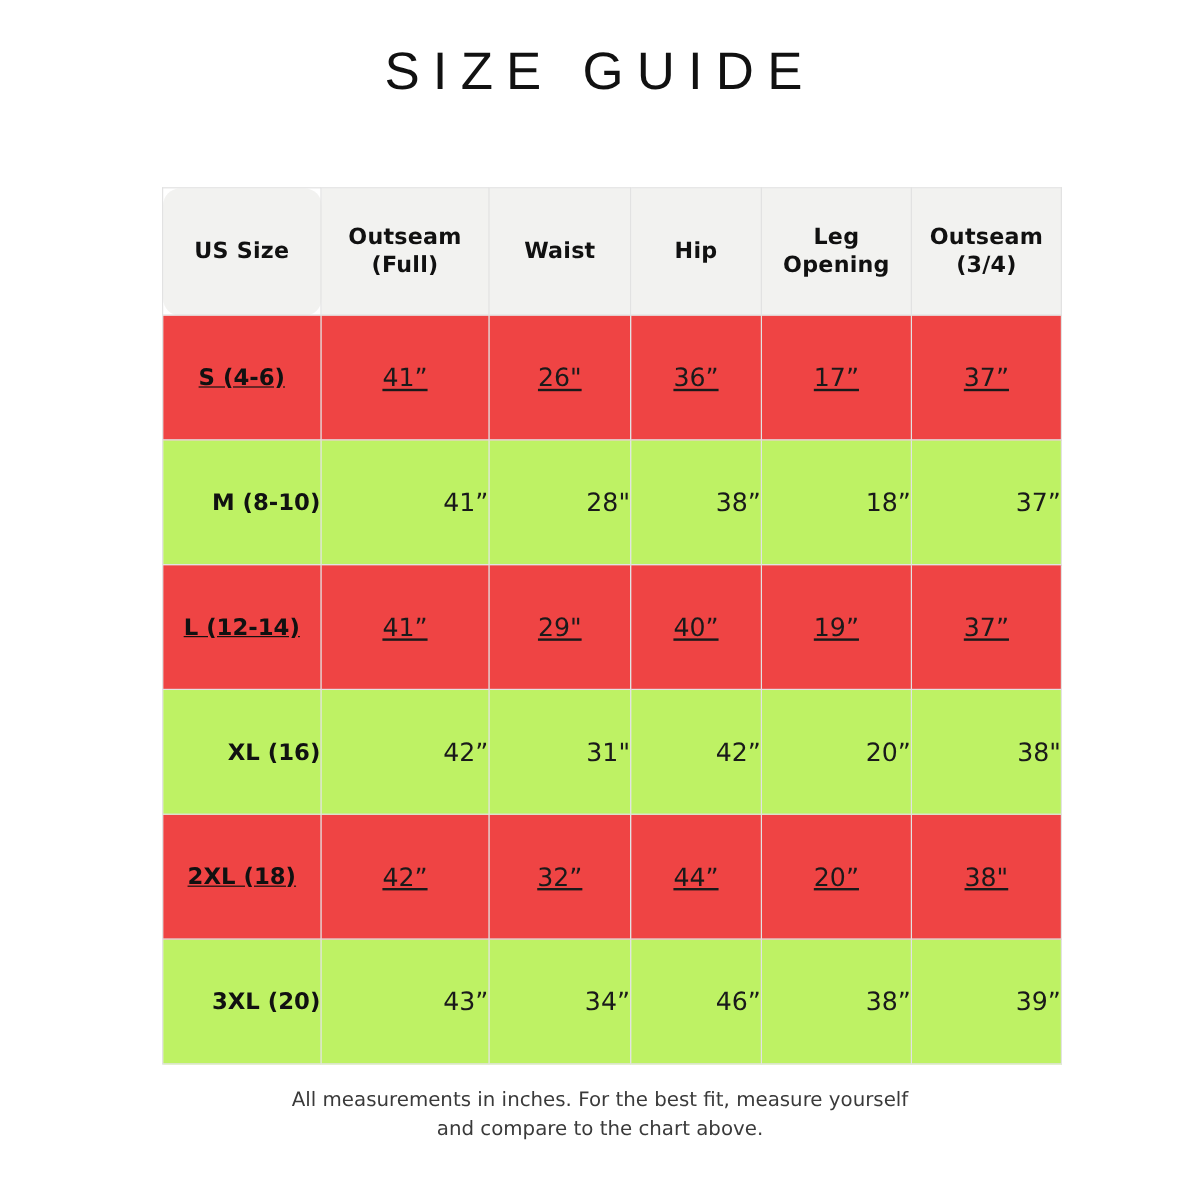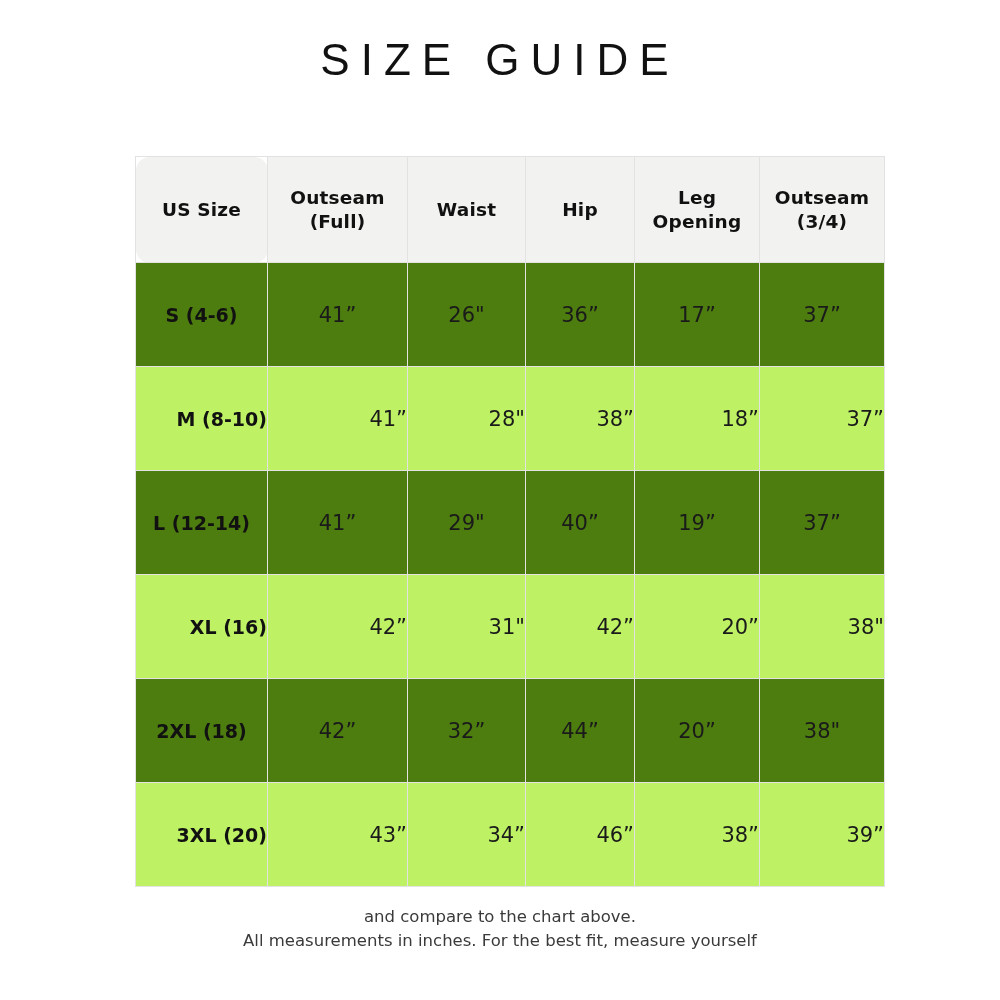--- a/index.html
+++ b/index.html
@@ -69,21 +69,21 @@
   thead th.col-size { width: 131px; border-radius: 14px; }
   thead th.col-outseam-full { width: 139px; }
   thead th.col-waist { width: 117px; }
   thead th.col-hip { width: 108px; }
   thead th.col-leg { width: 124px; }
   thead th.col-outseam-34 { width: 124px; }
 
   tbody tr { height: 104px; }
 
   tbody tr.shaded td { background: #bef264; text-align: right; }
-  tbody tr.plain td { background: #4d7c0f; }
+  tbody tr.plain td { background: #ef4444; text-decoration: underline; }
 
   tbody td.size-cell {
     font-size: 19px;
     font-weight: 700;
     color: #111111;
   }
 
   tbody td.val-cell {
     font-size: 21px;
     font-weight: 400;
@@ -176,17 +176,17 @@
           <td class="val-cell">34”</td>
           <td class="val-cell">46”</td>
           <td class="val-cell">38”</td>
           <td class="val-cell">39”</td>
         </tr>
       </tbody>
     </table>
   </div>
 
   <div class="footnote">
+    <span>All measurements in inches. For the best fit, measure yourself</span>
     <span>and compare to the chart above.</span>
-    <span>All measurements in inches. For the best fit, measure yourself</span>
   </div>
 
 </div>
 
 </body></html>

